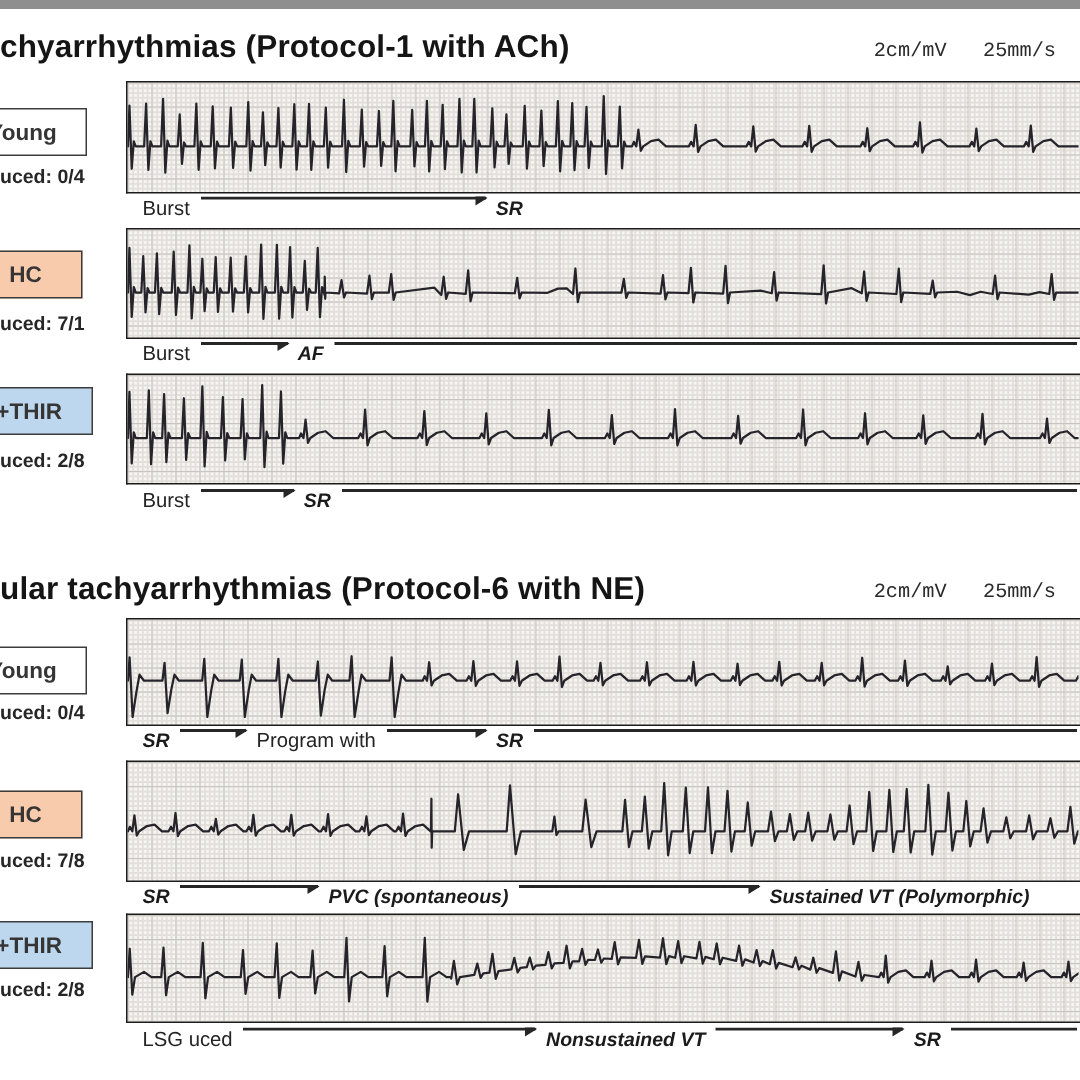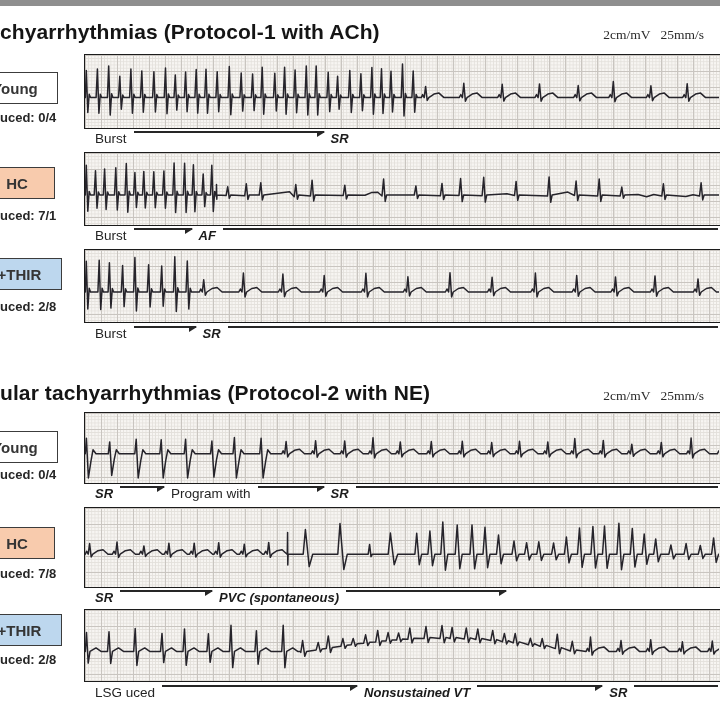--- a/index.html
+++ b/index.html
@@ -6,21 +6,21 @@
   body{
     width:720px;height:720px;position:relative;overflow:hidden;
     background:#ffffff;font-family:"Liberation Sans", sans-serif;color:#1d1d1d;
   }
   .topbar{position:absolute;top:0;left:0;right:0;height:6px;background:#8f8f8f}
   .sec-title{
     position:absolute;left:0;font-size:21px;font-weight:bold;color:#151515;
     white-space:nowrap;letter-spacing:.1px;
   }
   .cal{
-    position:absolute;right:16px;font-family:Liberation Serif, serif;
+    position:absolute;right:16px;font-family:Liberation Mono, monospace;
     font-size:13.5px;color:#2a2a2a;white-space:pre;
   }
   .strip{
     position:absolute;left:84px;right:0;
     border:1.7px solid #1c1c1c;border-right:none;
     background-color:#f7f5f2;
     background-image:
       linear-gradient(#c9c5c0 1px, transparent 1px),
       linear-gradient(90deg,#c9c5c0 1px, transparent 1px),
       linear-gradient(#e3e0db 1px, transparent 1px),
@@ -101,21 +101,21 @@
       <path d="M0.0 42.0 L0.3 42.0 L1.3 11.2 L2.8 58.9 L4.2 38.3 L5.5 42.0 L12.9 42.0 L14.2 10.2 L15.7 59.5 L17.1 38.2 L18.4 42.0 L23.1 42.0 L24.4 12.8 L25.9 58.1 L27.3 38.5 L28.6 42.0 L36.3 42.0 L37.6 15.5 L39.1 56.6 L40.5 38.8 L41.8 42.0 L48.6 42.0 L49.9 7.6 L51.4 60.9 L52.8 37.9 L54.1 42.0 L62.3 42.0 L63.6 14.7 L65.1 57.0 L66.5 38.7 L67.8 42.0 L75.4 42.0 L76.7 16.1 L78.2 56.2 L79.6 38.9 L80.9 42.0 L88.5 42.0 L89.8 6.7 L91.3 61.4 L92.7 37.8 L94.0 42.0 L101.0 42.0 L102.3 11.0 L103.8 59.1 L105.2 38.3 L106.5 42.0 L114.1 42.0 L114.4 42.0 L115.7 39.0 L117.3 42.0 L118.7 29.8 L120.3 45.2 L121.9 42.0 L127.1 38.5 L132.1 37.5 L137.1 42.0 L153.8 42.0 L155.4 39.0 L157.0 42.0 L158.4 23.1 L160.0 46.9 L161.6 42.0 L166.8 38.5 L171.8 37.5 L176.8 42.0 L193.3 42.0 L194.9 39.0 L196.5 42.0 L197.9 24.1 L199.5 46.7 L201.1 42.0 L206.3 38.5 L211.3 37.5 L216.3 42.0 L234.6 42.0 L236.2 39.0 L237.8 42.0 L239.2 25.6 L240.8 46.3 L242.4 42.0 L247.6 38.5 L252.6 37.5 L257.6 42.0 L276.3 42.0 L277.9 39.0 L279.5 42.0 L280.9 23.2 L282.5 46.9 L284.1 42.0 L289.3 38.5 L294.3 37.5 L299.3 42.0 L318.3 42.0 L319.9 39.0 L321.5 42.0 L322.9 26.8 L324.5 46.0 L326.1 42.0 L331.3 38.5 L336.3 37.5 L341.3 42.0 L360.4 42.0 L362.0 39.0 L363.6 42.0 L365.0 22.8 L366.6 47.0 L368.2 42.0 L373.4 38.5 L378.4 37.5 L383.4 42.0 L402.5 42.0 L404.1 39.0 L405.7 42.0 L407.1 27.3 L408.7 45.8 L410.3 42.0 L415.5 38.5 L420.5 37.5 L425.5 42.0 L445.8 42.0 L447.4 39.0 L449.0 42.0 L450.4 23.0 L452.0 46.9 L453.6 42.0 L458.8 38.5 L463.8 37.5 L468.8 42.0 L487.1 42.0 L488.7 39.0 L490.3 42.0 L491.7 25.5 L493.3 46.3 L494.9 42.0 L500.1 38.5 L505.1 37.5 L510.1 42.0 L525.9 42.0 L527.5 39.0 L529.1 42.0 L530.5 26.9 L532.1 45.9 L533.7 42.0 L538.9 38.5 L543.9 37.5 L548.9 42.0 L565.4 42.0 L567.0 39.0 L568.6 42.0 L570.0 25.9 L571.6 46.2 L573.2 42.0 L578.4 38.5 L583.4 37.5 L588.4 42.0 L608.4 42.0 L610.0 39.0 L611.6 42.0 L613.0 29.1 L614.6 45.3 L616.2 42.0 L621.4 38.5 L626.4 37.5 L631.4 42.0 L634.0 42.0" fill="none" stroke="#26242b" stroke-width="1.5" stroke-linejoin="round" stroke-linecap="round"></path>
     </svg>
 </div>
 <div class="ann" style="top:326px">
     <span class="annlabel">Burst</span>
     <div class="arr" style="width: 62px;"></div>
     <span class="outcome">SR</span>
     <div class="lin" style="flex: 1 1 0px;"></div>
   </div>
 
-<div class="sec-title" style="top:381px">ular tachyarrhythmias (Protocol-2 with NE)</div>
+<div class="sec-title" style="top:381px">ular tachyarrhythmias (Protocol-6 with NE)</div>
 <div class="cal" style="top:388px">2cm/mV   25mm/s</div>
 
 <div class="gbox g-young" style="top: 431px; background: rgb(255, 255, 255);">
   <span>Young</span>
 </div>
 <div class="induced" style="top:467px">uced: 0/4</div>
 <div class="strip" style="top:412px;height:70px">
   <svg width="634" height="68">
       <path d="M0.0 40.8 L0.3 40.8 L1.4 25.2 L3.4 65.0 L6.0 47.9 L8.0 36.8 L11.0 40.8 L23.3 40.8 L24.7 28.9 L26.7 62.4 L29.3 46.2 L31.3 36.8 L34.3 40.8 L49.8 40.8 L51.2 26.2 L53.2 65.0 L55.8 47.4 L57.8 36.8 L60.8 40.8 L74.8 40.8 L76.2 26.7 L78.2 65.0 L80.8 47.2 L82.8 36.8 L85.8 40.8 L99.2 40.8 L100.6 26.3 L102.6 65.0 L105.2 47.4 L107.2 36.8 L110.2 40.8 L125.5 40.8 L126.9 28.0 L128.9 64.1 L131.5 46.6 L133.5 36.8 L136.5 40.8 L148.0 40.8 L149.4 24.5 L151.4 65.0 L154.0 48.2 L156.0 36.8 L159.0 40.8 L174.7 40.8 L176.1 25.2 L178.1 65.0 L180.7 47.9 L182.7 36.8 L185.7 40.8 L196.5 40.8 L196.8 40.8 L198.1 37.8 L199.7 40.8 L201.1 28.5 L202.7 44.0 L204.3 40.8 L209.5 37.3 L214.5 36.3 L219.5 40.8 L226.0 40.8 L227.6 37.8 L229.2 40.8 L230.6 27.7 L232.2 44.2 L233.8 40.8 L239.0 37.3 L244.0 36.3 L249.0 40.8 L255.1 40.8 L256.7 37.8 L258.3 40.8 L259.7 27.9 L261.3 44.2 L262.9 40.8 L268.1 37.3 L273.1 36.3 L278.1 40.8 L283.4 40.8 L285.0 37.8 L286.6 40.8 L288.0 24.7 L289.6 45.0 L291.2 40.8 L296.4 37.3 L301.4 36.3 L306.4 40.8 L310.7 40.8 L312.3 37.8 L313.9 40.8 L315.3 28.9 L316.9 43.9 L318.5 40.8 L323.7 37.3 L328.7 36.3 L333.7 40.8 L341.7 40.8 L343.3 37.8 L344.9 40.8 L346.3 28.5 L347.9 44.0 L349.5 40.8 L354.7 37.3 L359.7 36.3 L364.7 40.8 L372.7 40.8 L374.3 37.8 L375.9 40.8 L377.3 28.3 L378.9 44.0 L380.5 40.8 L385.7 37.3 L390.7 36.3 L395.7 40.8 L402.1 40.8 L403.7 37.8 L405.3 40.8 L406.7 29.5 L408.3 43.7 L409.9 40.8 L415.1 37.3 L420.1 36.3 L425.1 40.8 L429.9 40.8 L431.5 37.8 L433.1 40.8 L434.5 28.3 L436.1 44.0 L437.7 40.8 L442.9 37.3 L447.9 36.3 L452.9 40.8 L458.2 40.8 L459.8 37.8 L461.4 40.8 L462.8 28.9 L464.4 43.9 L466.0 40.8 L471.2 37.3 L476.2 36.3 L481.2 40.8 L485.2 40.8 L486.8 37.8 L488.4 40.8 L489.8 25.5 L491.4 44.8 L493.0 40.8 L498.2 37.3 L503.2 36.3 L508.2 40.8 L513.7 40.8 L515.3 37.8 L516.9 40.8 L518.3 27.4 L519.9 44.3 L521.5 40.8 L526.7 37.3 L531.7 36.3 L536.7 40.8 L542.2 40.8 L543.8 37.8 L545.4 40.8 L546.8 31.2 L548.4 43.3 L550.0 40.8 L555.2 37.3 L560.2 36.3 L565.2 40.8 L571.7 40.8 L573.3 37.8 L574.9 40.8 L576.3 29.4 L577.9 43.8 L579.5 40.8 L584.7 37.3 L589.7 36.3 L594.7 40.8 L601.5 40.8 L603.1 37.8 L604.7 40.8 L606.1 25.1 L607.7 44.9 L609.3 40.8 L614.5 37.3 L619.5 36.3 L624.5 40.8 L632.3 40.8 L633.9 37.8 L635.5 40.8 L636.9 27.9 L638.5 44.2 L640.1 40.8 L645.3 37.3 L650.3 36.3 L655.3 40.8 L655.6 40.8" fill="none" stroke="#26242b" stroke-width="1.5" stroke-linejoin="round" stroke-linecap="round"></path>
     </svg>
@@ -136,20 +136,21 @@
 <div class="strip" style="top:507px;height:79px">
   <svg width="634" height="77">
       <path d="M0.0 46.2 L0.3 46.2 L1.6 43.2 L3.2 46.2 L4.6 35.6 L6.2 49.0 L7.8 46.2 L13.0 42.7 L18.0 41.7 L23.0 46.2 L27.4 46.2 L29.0 43.2 L30.6 46.2 L32.0 34.0 L33.6 49.4 L35.2 46.2 L40.4 42.7 L45.4 41.7 L50.4 46.2 L54.3 46.2 L55.9 43.2 L57.5 46.2 L58.9 37.9 L60.5 48.4 L62.1 46.2 L67.3 42.7 L72.3 41.7 L77.3 46.2 L79.3 46.2 L80.9 43.2 L82.5 46.2 L83.9 35.2 L85.5 49.1 L87.1 46.2 L92.3 42.7 L97.3 41.7 L102.3 46.2 L104.6 46.2 L106.2 43.2 L107.8 46.2 L109.2 35.2 L110.8 49.1 L112.4 46.2 L117.6 42.7 L122.6 41.7 L127.6 46.2 L129.1 46.2 L130.7 43.2 L132.3 46.2 L133.7 34.7 L135.3 49.2 L136.9 46.2 L142.1 42.7 L147.1 41.7 L152.1 46.2 L154.7 46.2 L156.3 43.2 L157.9 46.2 L159.3 36.2 L160.9 48.8 L162.5 46.2 L167.7 42.7 L172.7 41.7 L177.7 46.2 L179.1 46.2 L180.7 43.2 L182.3 46.2 L183.7 34.4 L185.3 49.3 L186.9 46.2 L192.1 42.7 L197.1 41.7 L202.1 46.2 L202.3 46.2 L202.6 24.5 L202.8 57.1 L203.1 46.2 L218.2 46.2 L220.4 21.5 L224.2 58.6 L227.7 46.2 L252.8 46.2 L255.0 15.6 L258.8 61.5 L262.3 46.2 L283.2 46.2 L284.6 36.4 L286.0 48.7 L287.4 46.2 L303.2 46.2 L305.4 25.1 L309.2 56.7 L312.7 46.2 L329.7 46.2 L329.9 46.2 L331.7 25.2 L334.3 56.7 L336.7 46.2 L342.9 46.2 L344.9 23.1 L347.5 57.7 L349.9 46.2 L355.8 46.2 L357.8 14.1 L360.4 62.2 L362.8 46.2 L370.2 46.2 L372.2 17.1 L374.8 60.7 L377.2 46.2 L385.0 46.2 L387.0 16.9 L389.6 60.8 L392.0 46.2 L398.0 46.2 L400.0 19.2 L402.6 59.7 L405.0 46.2 L411.5 46.2 L413.5 27.0 L416.1 55.8 L418.5 46.2 L427.0 46.2 L429.0 33.1 L431.6 52.8 L434.0 46.2 L439.6 46.2 L441.6 34.7 L444.2 51.9 L446.6 46.2 L451.8 46.2 L453.8 33.8 L456.4 52.4 L458.8 46.2 L466.6 46.2 L468.6 35.0 L471.2 51.8 L473.6 46.2 L479.4 46.2 L481.4 29.0 L484.0 54.8 L486.4 46.2 L492.5 46.2 L494.5 20.0 L497.1 59.3 L499.5 46.2 L505.9 46.2 L507.9 18.6 L510.5 60.0 L512.9 46.2 L517.5 46.2 L519.5 18.0 L522.1 60.3 L524.5 46.2 L531.9 46.2 L533.9 15.2 L536.5 61.7 L538.9 46.2 L545.3 46.2 L547.3 20.5 L549.9 59.0 L552.3 46.2 L557.2 46.2 L559.2 26.0 L561.8 56.3 L564.2 46.2 L568.7 46.2 L570.7 30.9 L573.3 53.8 L575.7 46.2 L583.9 46.2 L585.9 36.9 L588.5 50.8 L590.9 46.2 L599.1 46.2 L601.1 35.6 L603.7 51.5 L606.1 46.2 L613.3 46.2 L615.3 37.5 L617.9 50.5 L620.3 46.2 L626.6 46.2 L628.6 29.9 L631.2 54.4 L633.6 46.2 L634.0 46.2" fill="none" stroke="#26242b" stroke-width="1.5" stroke-linejoin="round" stroke-linecap="round"></path>
     </svg>
 </div>
 <div class="ann" style="top:590px">
     <span class="outcome">SR</span>
     <div class="arr" style="width: 92px;"></div>
     <span class="outcome">PVC (spontaneous)</span>
     <div class="arr" style="width: 160px;"></div>
+    <span class="outcome">Sustained VT (Polymorphic)</span>
   </div>
 
 <div class="gbox g-cthir" style="top: 614px; background: rgb(189, 215, 238);">
   <span>C+THIR</span>
 </div>
 <div class="induced" style="top:652px">uced: 2/8</div>
 <div class="strip" style="top:609px;height:71px">
   <svg width="634" height="69">
       <path d="M0.0 41.4 L0.3 41.4 L1.5 22.5 L3.2 53.1 L5.0 41.4 L11.0 37.9 L16.0 41.4 L22.5 41.4 L24.0 21.8 L25.7 53.5 L27.5 41.4 L33.5 37.9 L38.5 41.4 L48.7 41.4 L50.2 18.6 L51.9 55.5 L53.7 41.4 L59.7 37.9 L64.7 41.4 L75.5 41.4 L77.0 23.4 L78.7 52.6 L80.5 41.4 L86.5 37.9 L91.5 41.4 L98.0 41.4 L99.5 18.9 L101.2 55.3 L103.0 41.4 L109.0 37.9 L114.0 41.4 L121.9 41.4 L123.4 23.8 L125.1 52.3 L126.9 41.4 L132.9 37.9 L137.9 41.4 L144.5 41.4 L146.0 15.3 L147.7 57.6 L149.5 41.4 L155.5 37.9 L160.5 41.4 L169.9 41.4 L171.4 20.7 L173.1 54.2 L174.9 41.4 L180.9 37.9 L185.9 41.4 L196.7 41.4 L198.2 15.2 L199.9 57.7 L201.7 41.4 L207.7 37.9 L212.7 41.4 L215.6 41.4 L215.8 42.4 L217.6 30.6 L219.8 46.3 L221.6 41.4 L231.2 39.9 L233.2 32.4 L235.4 41.9 L237.2 38.9 L241.3 38.4 L243.3 25.9 L245.5 42.6 L247.3 37.4 L255.9 36.3 L257.9 28.6 L260.1 38.3 L261.9 35.3 L266.2 34.8 L268.2 28.4 L270.4 36.3 L272.2 33.8 L278.6 33.3 L280.6 24.8 L282.8 35.6 L284.6 32.3 L290.7 31.9 L292.7 20.5 L294.9 35.6 L296.7 30.9 L301.1 30.9 L303.1 22.6 L305.3 33.2 L307.1 29.9 L311.6 30.0 L313.6 23.0 L315.8 31.7 L317.6 29.0 L322.8 29.3 L324.8 18.1 L327.0 32.9 L328.8 28.3 L339.0 28.6 L341.0 16.6 L343.2 32.6 L345.0 27.6 L355.0 28.4 L357.0 15.5 L359.2 32.7 L361.0 27.4 L365.1 28.5 L367.1 17.4 L369.3 32.0 L371.1 27.5 L379.3 28.9 L381.3 17.9 L383.5 32.4 L385.3 27.9 L390.8 29.5 L392.8 19.0 L395.0 32.8 L396.8 28.5 L405.7 30.6 L407.7 20.4 L409.9 33.8 L411.7 29.6 L417.4 31.7 L419.4 23.4 L421.6 34.0 L423.4 30.7 L428.2 32.9 L430.2 23.5 L432.4 35.7 L434.2 31.9 L443.4 34.8 L445.4 28.2 L447.6 36.3 L449.4 33.8 L455.2 36.4 L457.2 28.5 L459.4 38.5 L461.2 35.4 L470.3 38.6 L472.3 24.2 L474.5 43.7 L476.3 37.6 L485.3 41.0 L487.3 31.3 L489.5 43.8 L491.3 40.0 L500.9 41.4 L501.1 41.4 L502.5 38.4 L504.1 41.4 L505.5 27.1 L507.1 45.1 L508.7 41.4 L513.9 37.9 L518.9 36.9 L523.9 41.4 L531.4 41.4 L533.0 38.4 L534.6 41.4 L536.0 30.5 L537.6 44.2 L539.2 41.4 L544.4 37.9 L549.4 36.9 L554.4 41.4 L561.1 41.4 L562.7 38.4 L564.3 41.4 L565.7 29.7 L567.3 44.4 L568.9 41.4 L574.1 37.9 L579.1 36.9 L584.1 41.4 L592.8 41.4 L594.4 38.4 L596.0 41.4 L597.4 31.8 L599.0 43.9 L600.6 41.4 L605.8 37.9 L610.8 36.9 L615.8 41.4 L622.7 41.4 L624.3 38.4 L625.9 41.4 L627.3 31.1 L628.9 44.1 L630.5 41.4 L635.7 37.9 L640.7 36.9 L645.7 41.4 L646.0 41.4" fill="none" stroke="#26242b" stroke-width="1.5" stroke-linejoin="round" stroke-linecap="round"></path>
     </svg>

